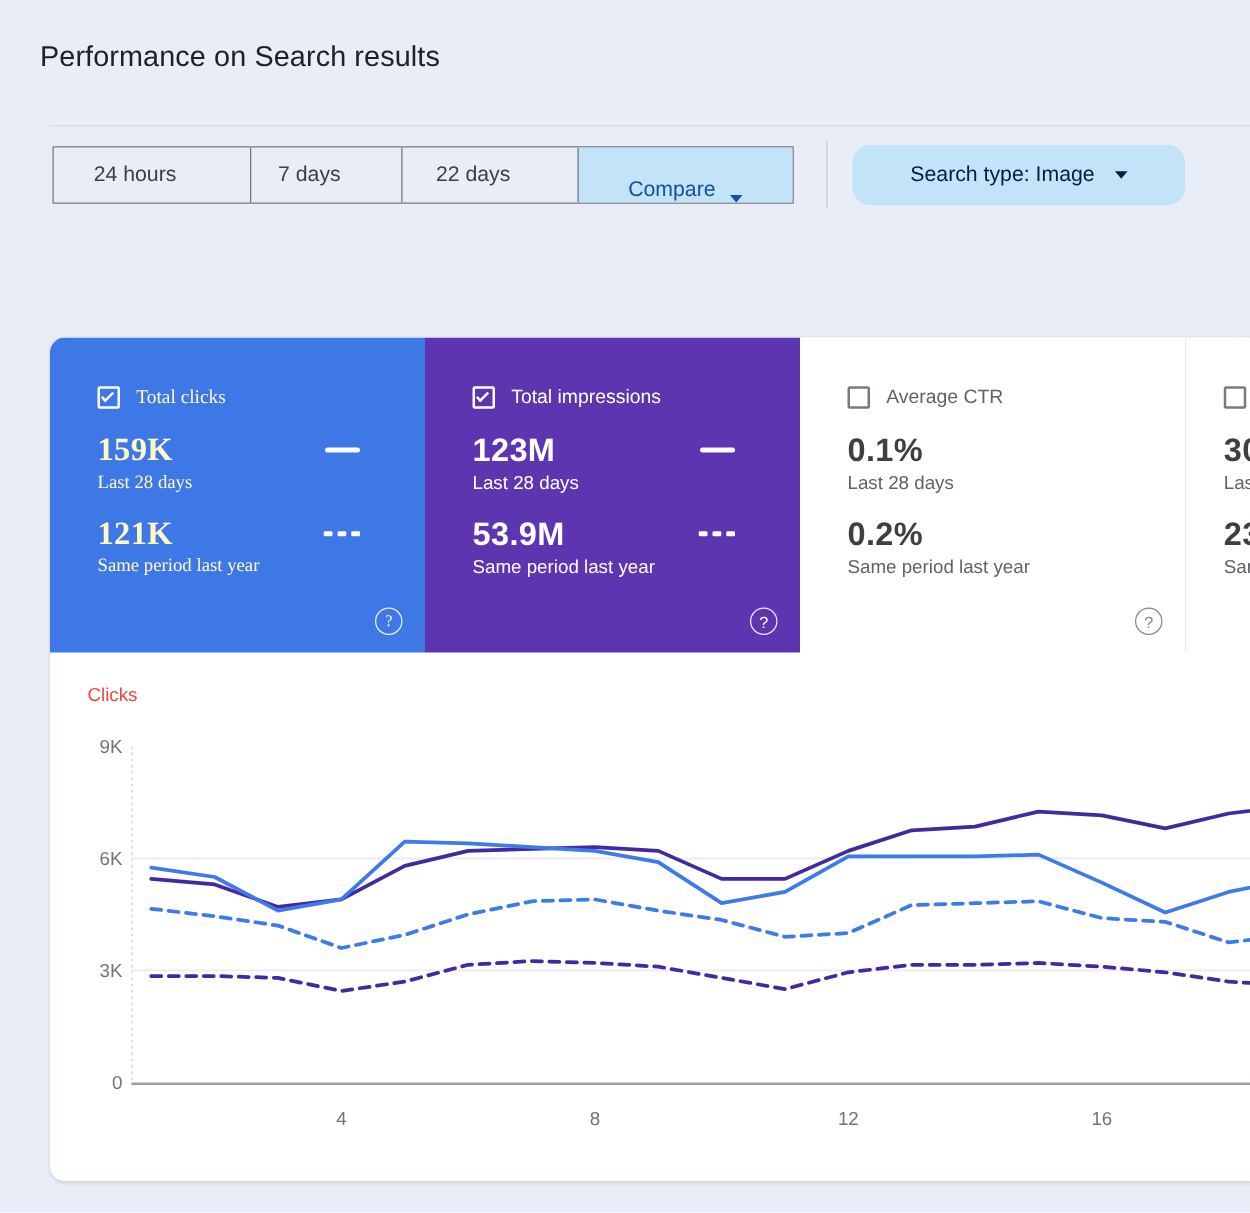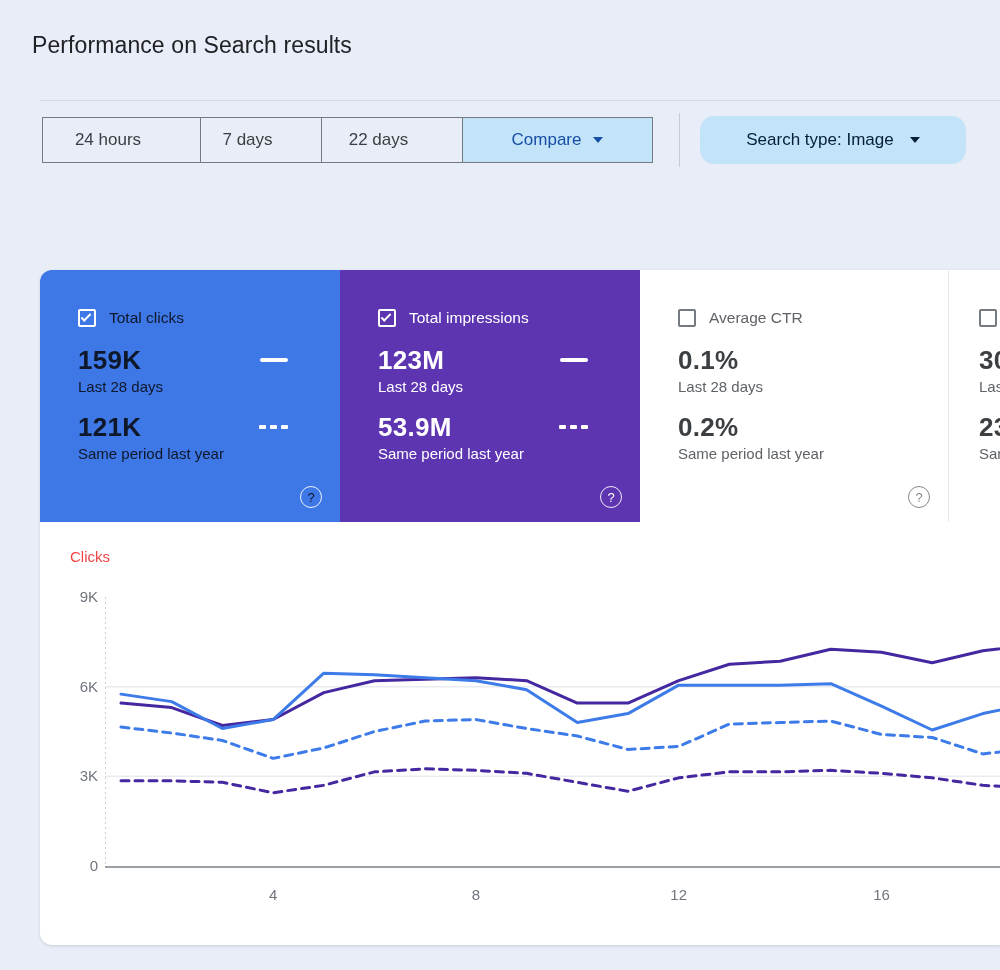--- a/index.html
+++ b/index.html
@@ -29,22 +29,22 @@
     overflow:hidden; background:transparent;gap:27px;
   }
   .segment {
     display:flex; align-items:center; justify-content:center;
     font-size:17px; color:#3c4043; border-left:1px solid #757a80;
     cursor:pointer; background:transparent; white-space:nowrap;
   }
   .segment:first-child { border-left:none; }
   .seg-24h{width:130px}.seg-7d{width:94px}.seg-28d{width:114px}.seg-3m{width:124px}
   .seg-compare{
-    width:190px; background:var(--chip_bg,#c2e3f8); color:var(--compare_text,#174ea6);
-    gap:12px; font-weight:500;
+    width:172px; background:var(--chip_bg,#c2e3f8); color:var(--compare_text,#174ea6);
+    gap:12px; font-weight:500;align-items:flex-end;
   }
   .caret {
     width:0; height:0; border-left:5px solid transparent; border-right:5px solid transparent;
     border-top:6px solid currentColor; display:inline-block;
   }
   .toolbar-vdivider { width:1px; height:54px; background:#c6ccd6; margin-left:26px; }
   .search-type-chip {
     margin-left:20px; height:48px; width:266px; border-radius:14px;
     background:var(--chip_bg,#c2e3f8); color:var(--chip_text,#041f3a);
     display:flex; align-items:center; justify-content:center; gap:16px;
@@ -54,21 +54,21 @@
   
   .panel {
     position:absolute; left:40px; top:270px; width:970px; height:675px;
     background:#fff; border-radius:12px; overflow:hidden;
     box-shadow:0 1px 3px rgba(60,64,67,.18);
   }
 
   
   .cards-row { display:flex; height:252px; }
   .metric-card { position:relative; height:252px; padding:38px 0 0 38px; }
-  .card-clicks { width:300px; background:var(--clicks_card_bg,#3e78e6); color:#0f172a; }
+  .card-clicks { width:300px; background:var(--clicks_card_bg,#3e78e6); color:#fef9c3;font-family:Liberation Serif, serif; }
   .card-impressions { width:300px; background:var(--impressions_card_bg,#5e35b1); color:#fff; }
   .card-ctr { width:309px; background:#fff; color:#3c4043; border-right:1px solid #e4e7ec; }
   .card-position { flex:1; background:#fff; color:#3c4043; overflow:hidden; white-space:nowrap; padding-left:30px; }
 
   .card-label-row { display:flex; align-items:center; gap:13px; height:20px; margin-bottom:17px; }
   .checkbox { width:18px; height:18px; border:2px solid #fff; border-radius:2px; flex:0 0 auto; cursor:pointer; }
   .checkbox .checkmark { width:10px; height:5px; border-left:2px solid #fff; border-bottom:2px solid #fff; transform:rotate(-45deg); margin:3px 0 0 1px; }
   .metric-card.light .checkbox { border-color:#757a80; }
   .card-label { font-size:15.5px; }
   .card-ctr .card-label { color:#5f6368; }

